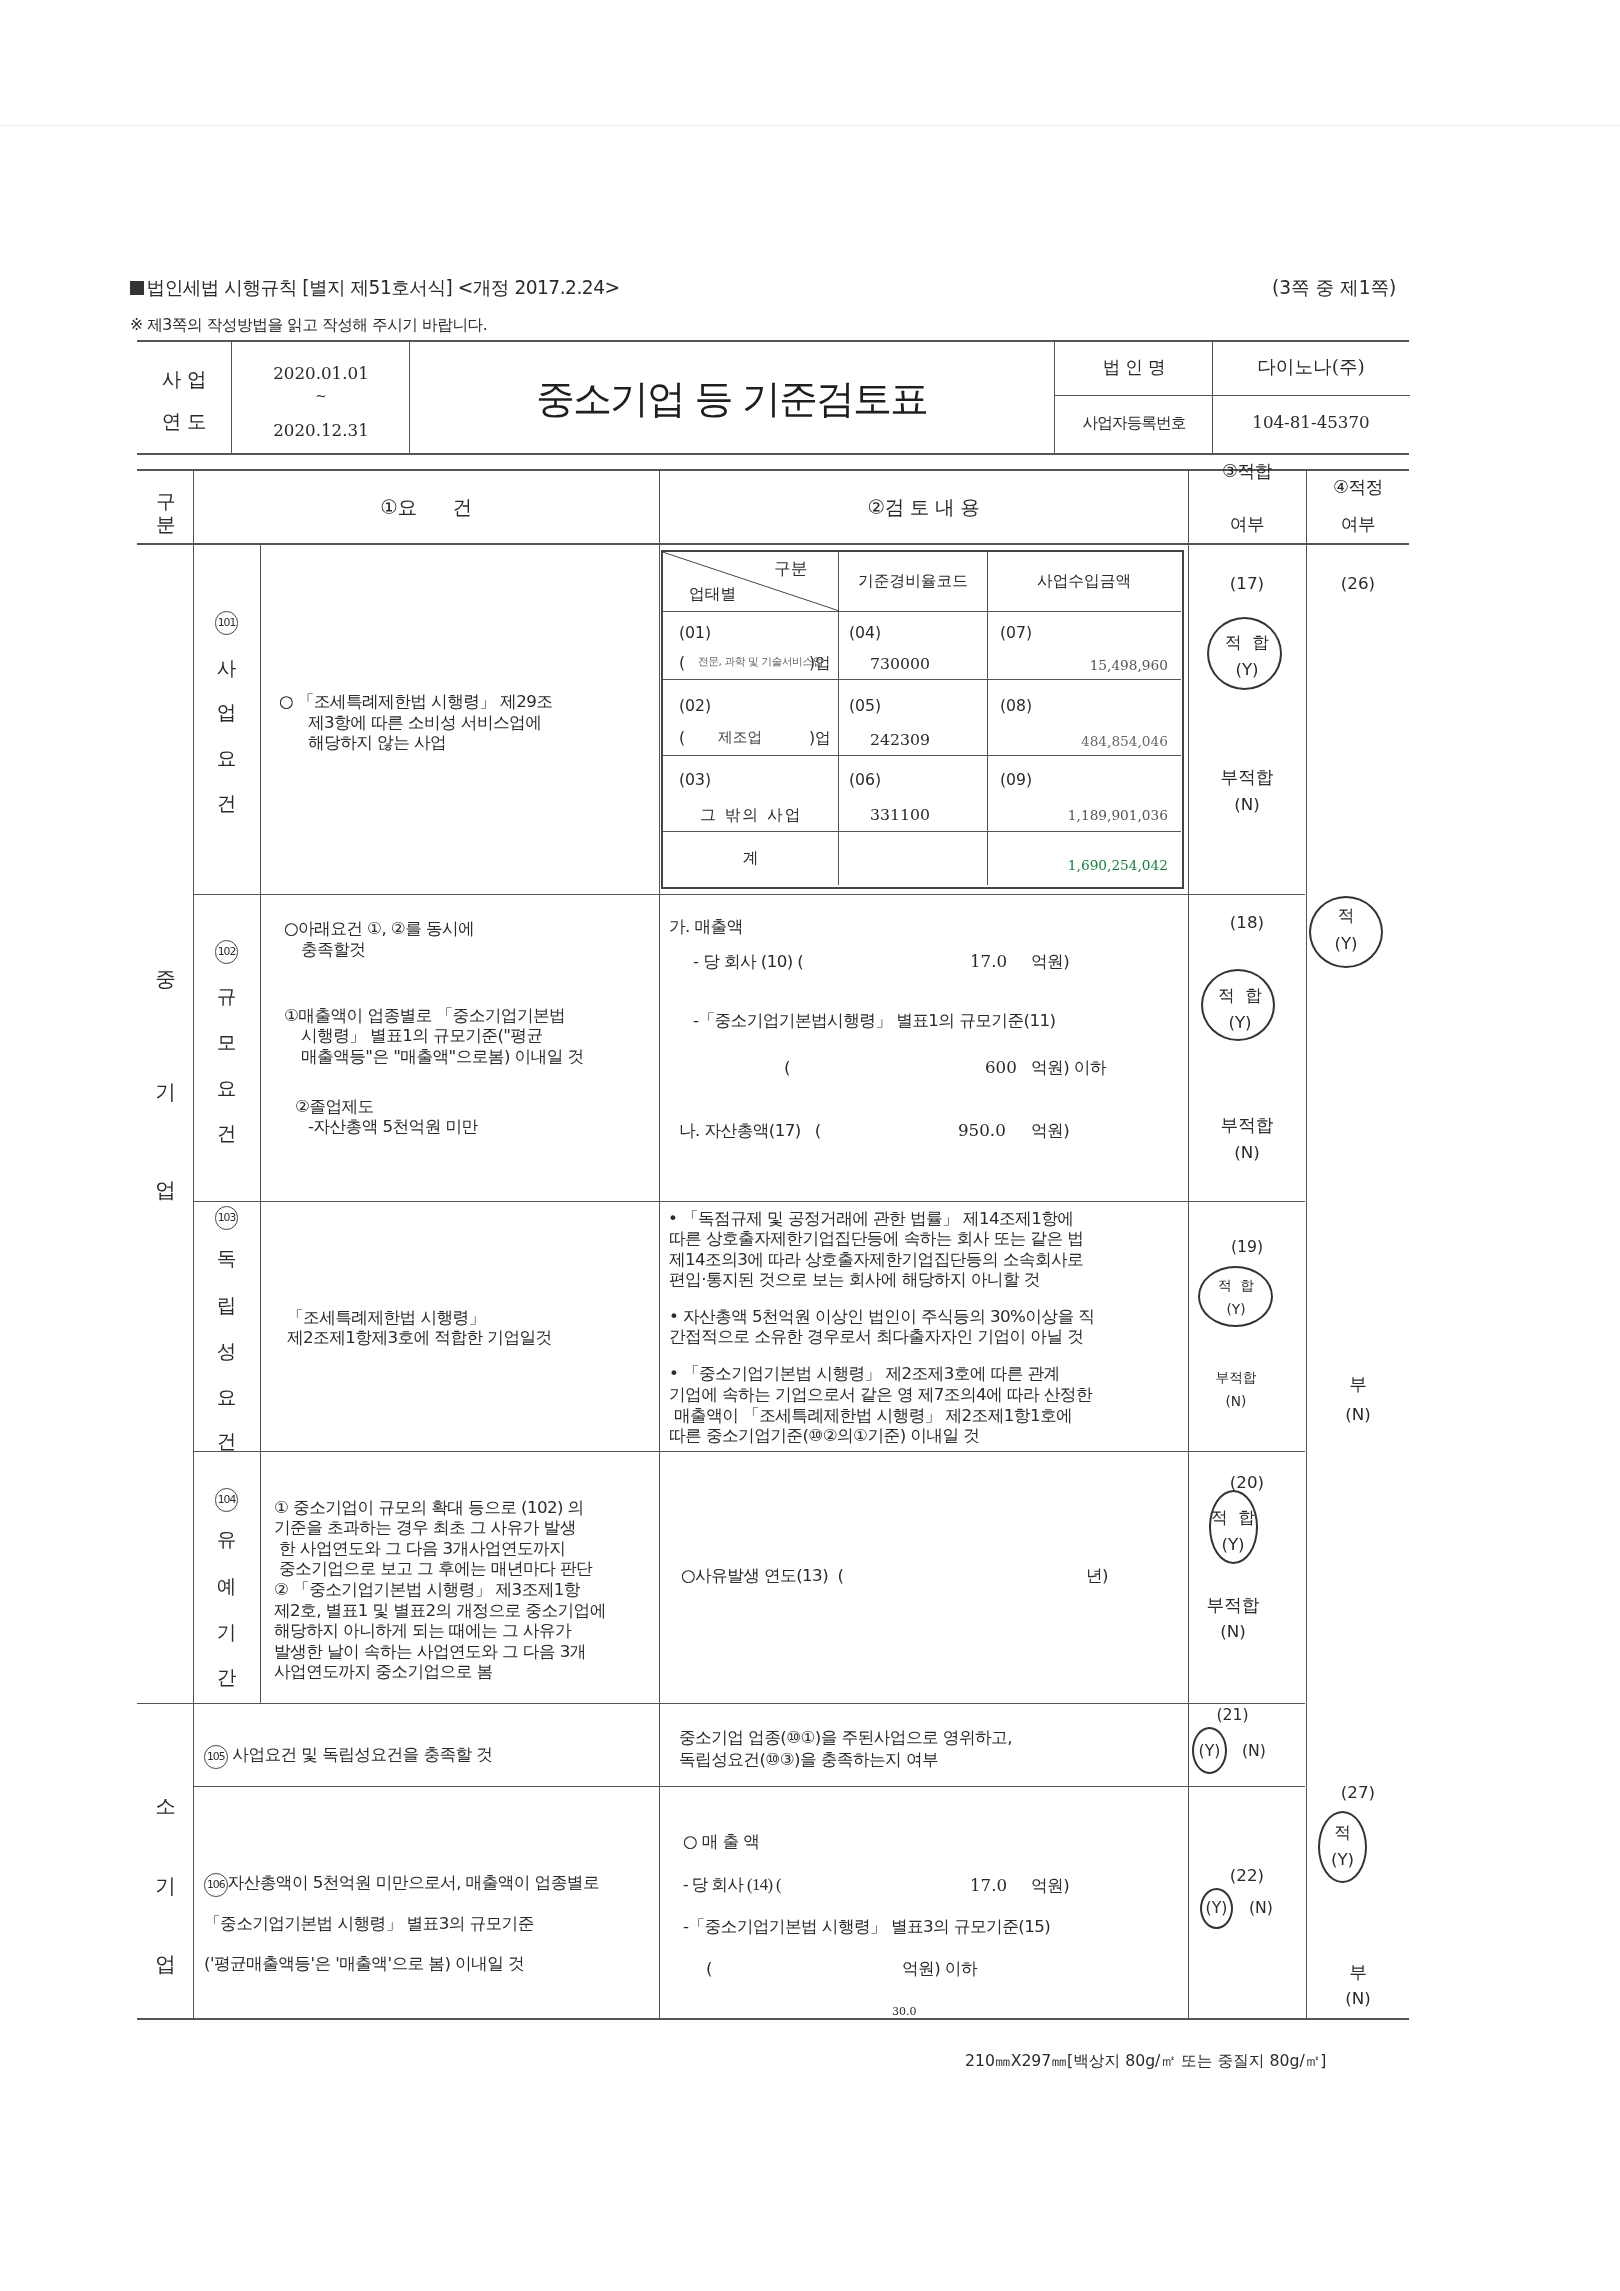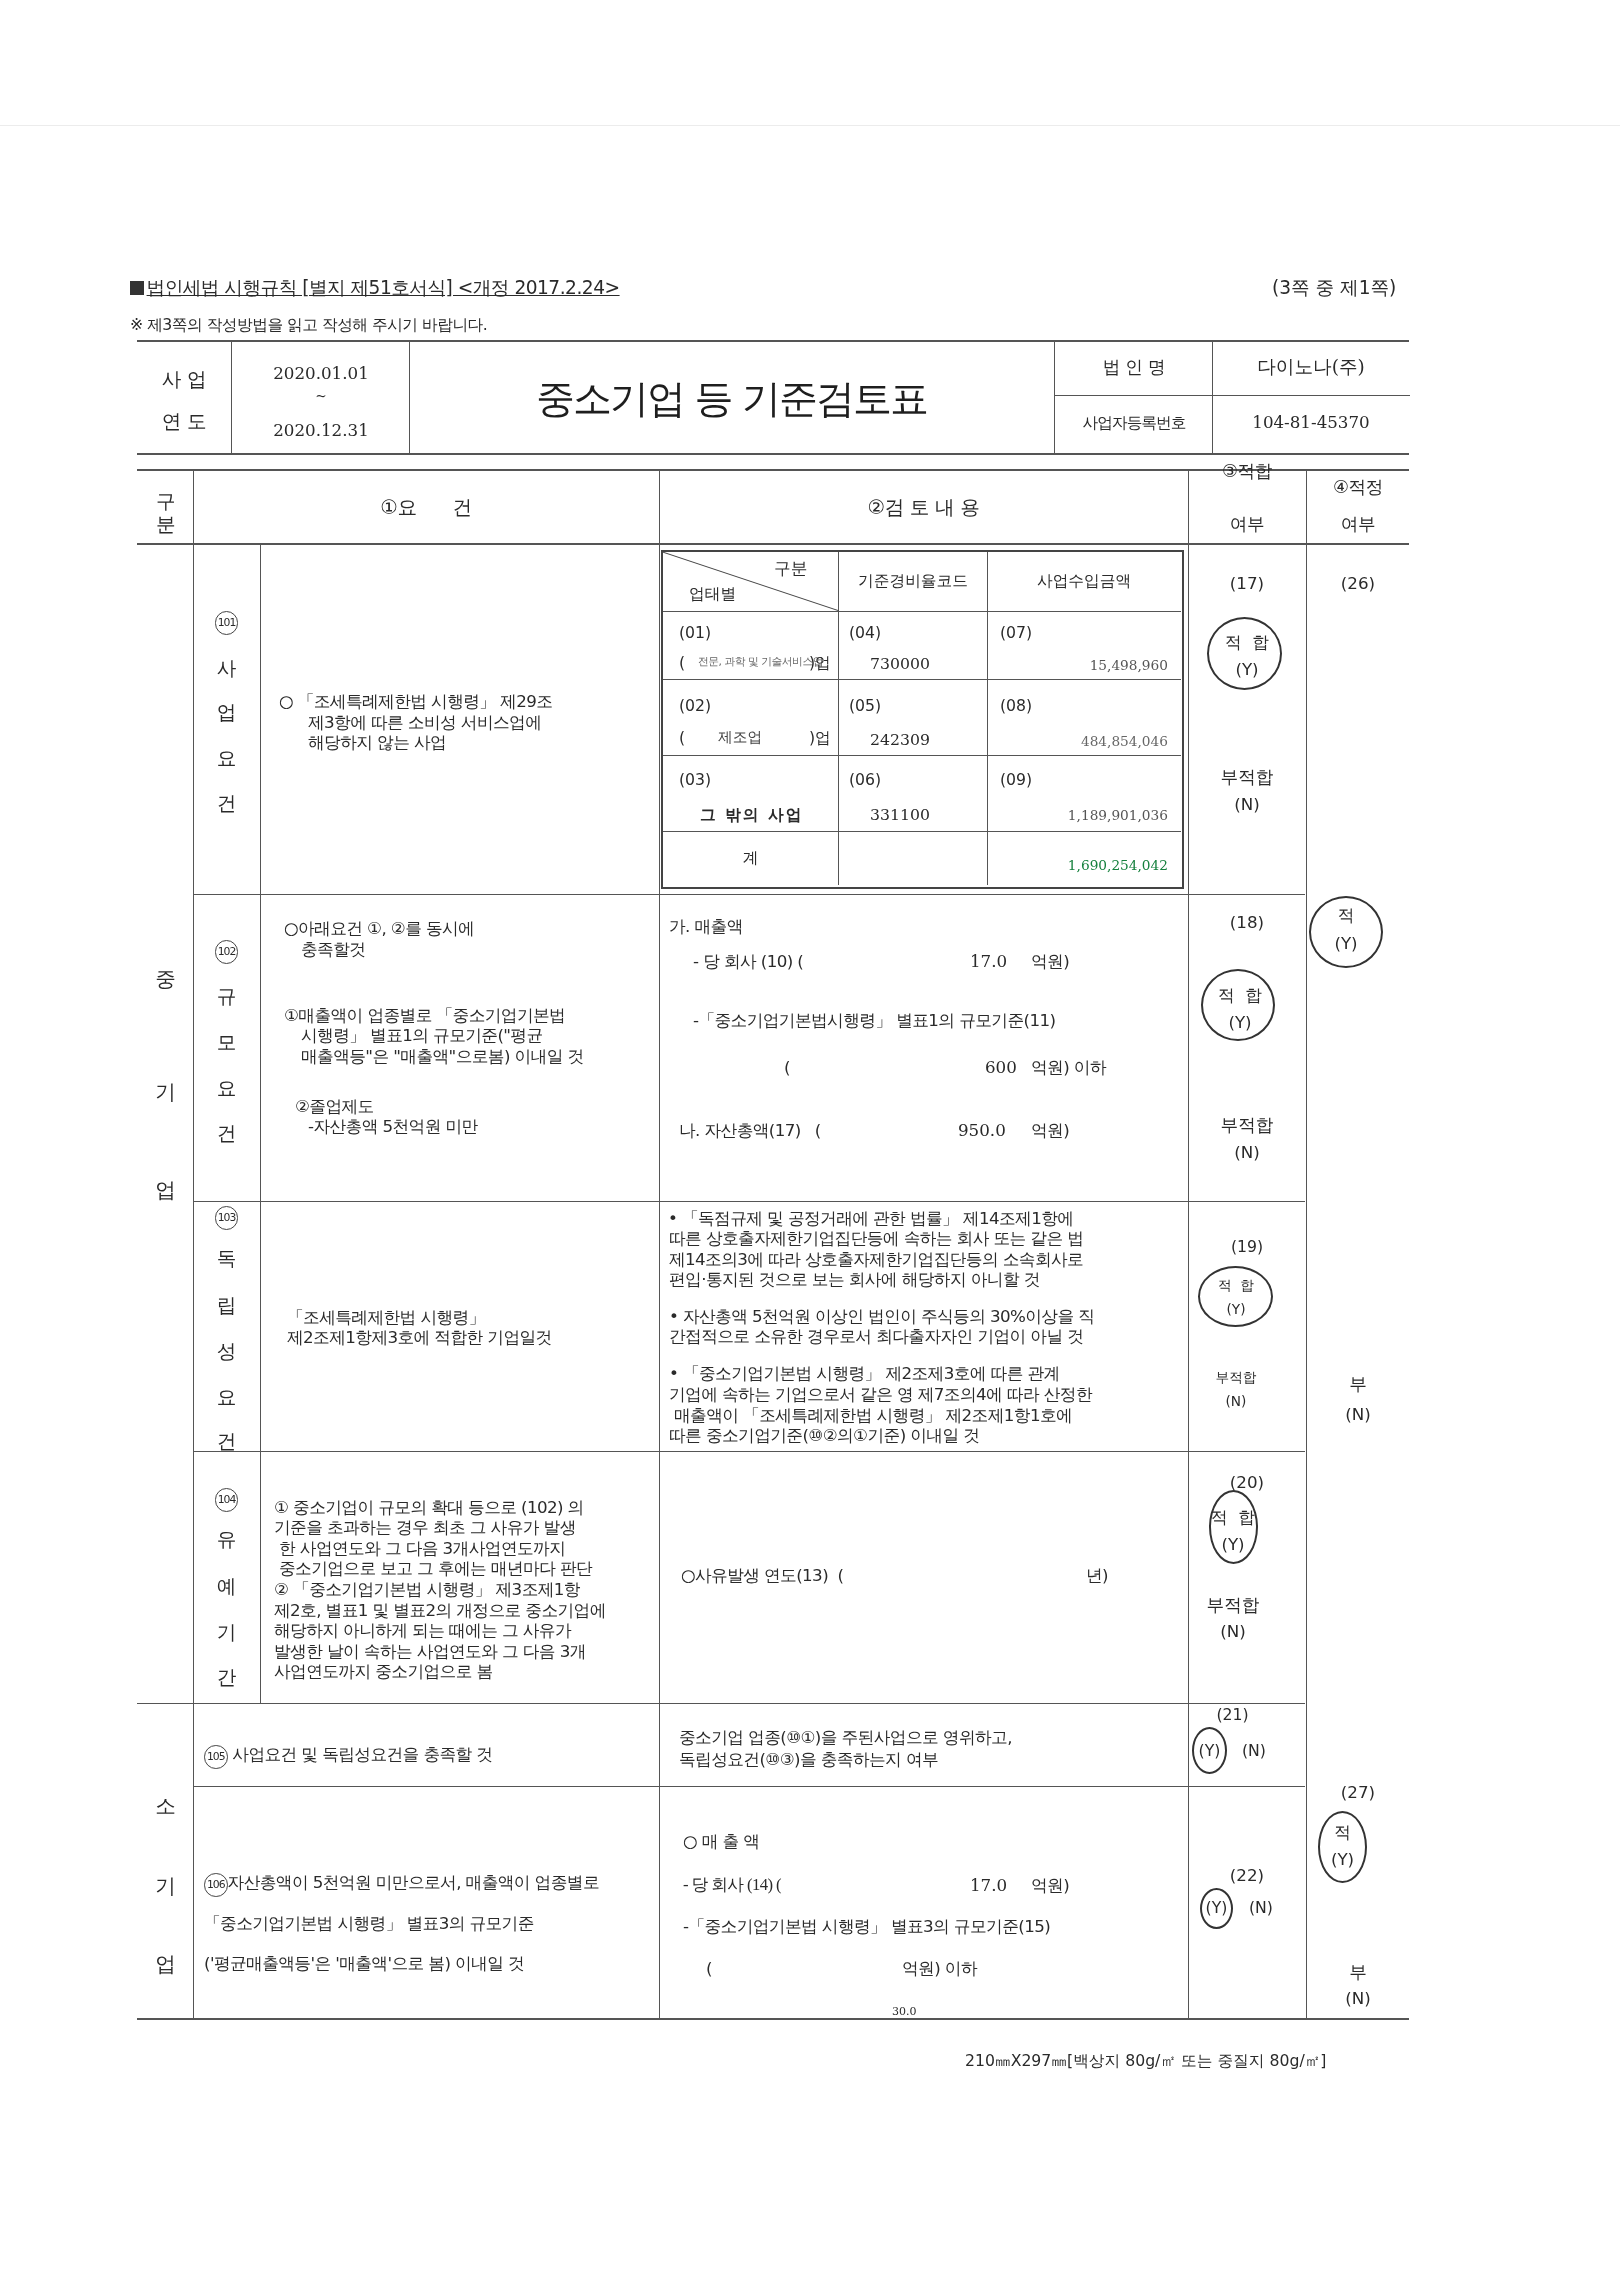--- a/index.html
+++ b/index.html
@@ -2,21 +2,21 @@
 <html><head>
 <meta charset="utf-8">
 <style>
   html, body { margin:0; padding:0; }
   body {
     width:1620px; height:2292px; background:#ffffff; position:relative; overflow:hidden;
     font-family:"DejaVu Sans", "Liberation Sans", sans-serif; color:#2a2a2a;
   }
   .abs { position:absolute; }
   .topline { position:absolute; left:0; top:125px; width:1620px; height:1px; background:#ececec; }
-  .hdr1 { left:130px; top:275px; font-size:18.6px; letter-spacing:-0.5px;text-decoration:underline; }
+  .hdr1 { left:130px; top:275px; font-size:18.6px; letter-spacing:-0.5px; }
   .hdr1 .sq { display:inline-block; width:13.7px; height:13.7px; background:#333; margin-right:2.9px; vertical-align:-1px; }
   .hdr2 { left:130px; top:315px; font-size:15.7px; letter-spacing:-0.5px; }
   .pageno { left:1272px; top:275px; font-size:18.6px; }
 
   .line { position:absolute; background:#555; }
   .h { height:2px; }
   .v { width:1px; }
   .txt { position:absolute; white-space:nowrap; }
   .c { text-align:center; }
   .serif { font-family:"DejaVu Serif", "Liberation Serif", serif; }
@@ -135,21 +135,21 @@
   <div class="txt" style="left:679px; top:696px; font-size:15.7px;">(02)</div>
   <div class="txt" style="left:679px; top:728px; font-size:15.7px;">(</div>
   <div class="txt" style="left:718px; top:728px; font-size:14.7px; color:#444;">제조업</div>
   <div class="txt" style="left:809px; top:728px; font-size:15.7px;">)업</div>
   <div class="txt" style="left:849px; top:696px; font-size:15.7px;">(05)</div>
   <div class="txt serif" style="left:870px; top:730px; font-size:15.7px;">242309</div>
   <div class="txt" style="left:1000px; top:696px; font-size:15.7px;">(08)</div>
   <div class="txt serif" style="left:988px; width:180px; top:733px; font-size:13.7px; text-align:right; color:#666;">484,854,046</div>
 
   <div class="txt" style="left:679px; top:770px; font-size:15.7px;">(03)</div>
-  <div class="txt" style="left:700px; top:805px; font-size:15.7px; letter-spacing:2px;font-weight:bold;">그 밖의 사업</div>
+  <div class="txt" style="left:700px; top:805px; font-size:15.7px; letter-spacing:2px;">그 밖의 사업</div>
   <div class="txt" style="left:849px; top:770px; font-size:15.7px;">(06)</div>
   <div class="txt serif" style="left:870px; top:805px; font-size:15.7px;">331100</div>
   <div class="txt" style="left:1000px; top:770px; font-size:15.7px;">(09)</div>
   <div class="txt serif" style="left:988px; width:180px; top:807px; font-size:13.7px; text-align:right; color:#555;">1,189,901,036</div>
 
   <div class="txt c" style="left:663px; width:175px; top:848px; font-size:15.7px;">계</div>
   <div class="txt serif" style="left:988px; width:180px; top:857px; font-size:13.7px; text-align:right; color:#15803d;">1,690,254,042</div>
 
   <div class="txt c" style="left:1188px; width:118px; top:573px; font-size:16.7px;">(17)</div>
   <div class="circ" style="left:1207px; top:617px; width:75px; height:73px;"></div>

